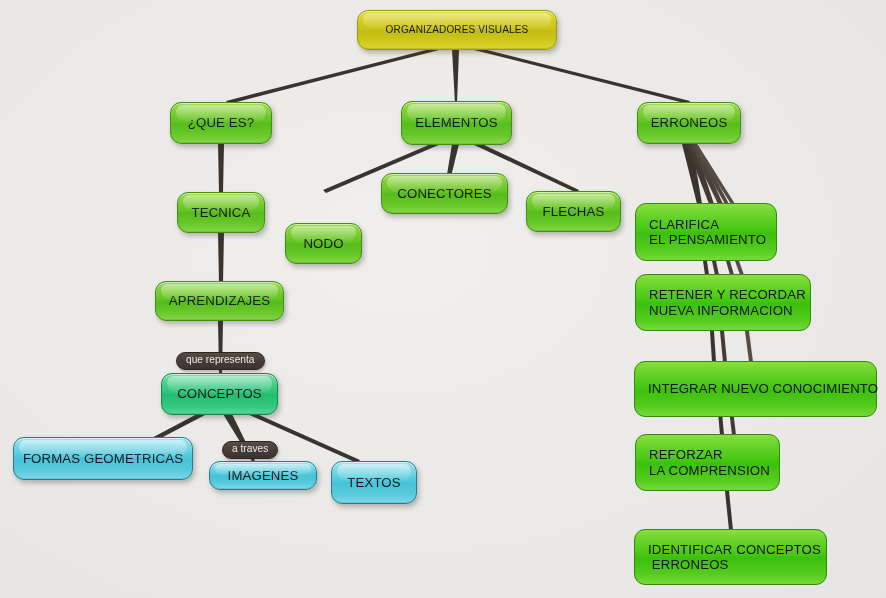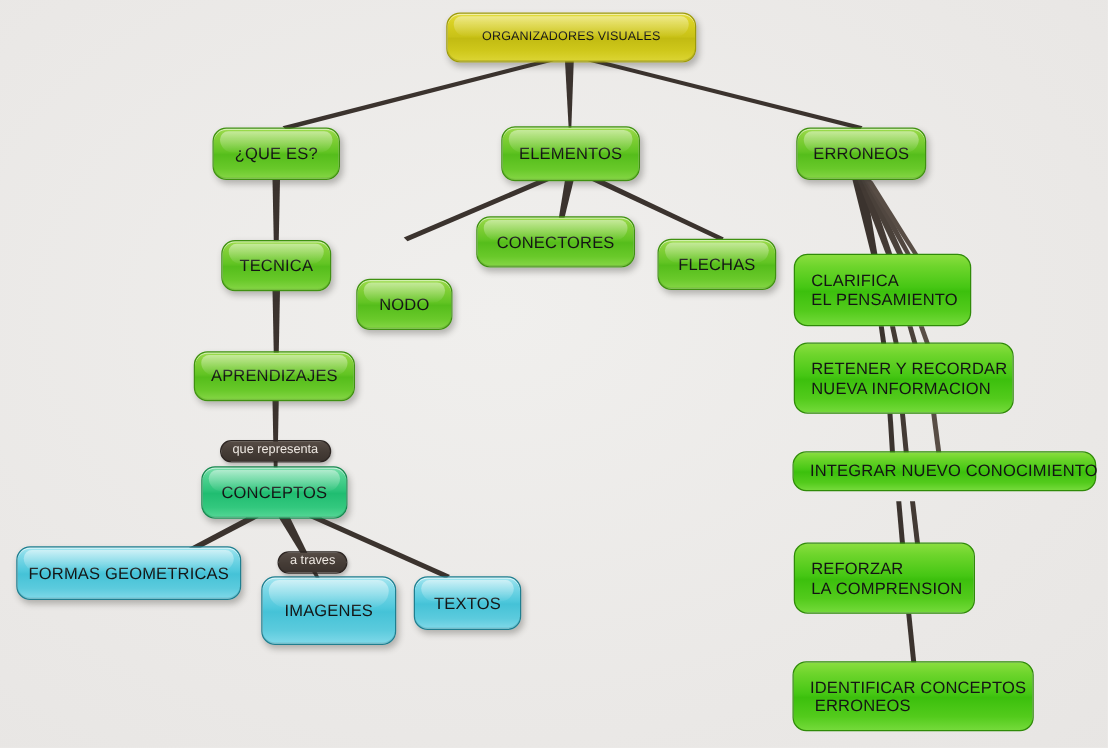--- a/index.html
+++ b/index.html
@@ -260,39 +260,39 @@
   </div>
 
   <div class="node tealgreen center" style="left:161px; top:373px; width:117px; height:42px;">
     <span class="label">CONCEPTOS</span>
   </div>
 
   <div class="node cyan center" style="left:13px; top:437px; width:180px; height:43px;">
     <span class="label">FORMAS GEOMETRICAS</span>
   </div>
 
-  <div class="node cyan center" style="left:209px; top:461px; width:108px; height:55px;">
+  <div class="node cyan center" style="left:209px; top:461px; width:108px; height:29px;">
     <span class="label">IMAGENES</span>
   </div>
 
   <div class="node cyan center" style="left:331px; top:461px; width:86px; height:43px;">
     <span class="label">TEXTOS</span>
   </div>
 
   <div class="node green2 lefty" style="left:635px; top:203px; width:142px; height:58px;">
     <span class="label">CLARIFICA
 EL PENSAMIENTO</span>
   </div>
 
   <div class="node green2 lefty" style="left:635px; top:274px; width:176px; height:57px;">
     <span class="label">RETENER Y RECORDAR
 NUEVA INFORMACION</span>
   </div>
 
-  <div class="node green2 lefty" style="left:634px; top:361px; width:243px; height:32px;">
+  <div class="node green2 lefty" style="left:634px; top:361px; width:243px; height:56px;">
     <span class="label">INTEGRAR NUEVO CONOCIMIENTO</span>
   </div>
 
   <div class="node green2 lefty" style="left:635px; top:434px; width:145px; height:57px;">
     <span class="label">REFORZAR
 LA COMPRENSION</span>
   </div>
 
   <div class="node green2 lefty" style="left:634px; top:529px; width:193px; height:56px;">
     <span class="label">IDENTIFICAR CONCEPTOS

